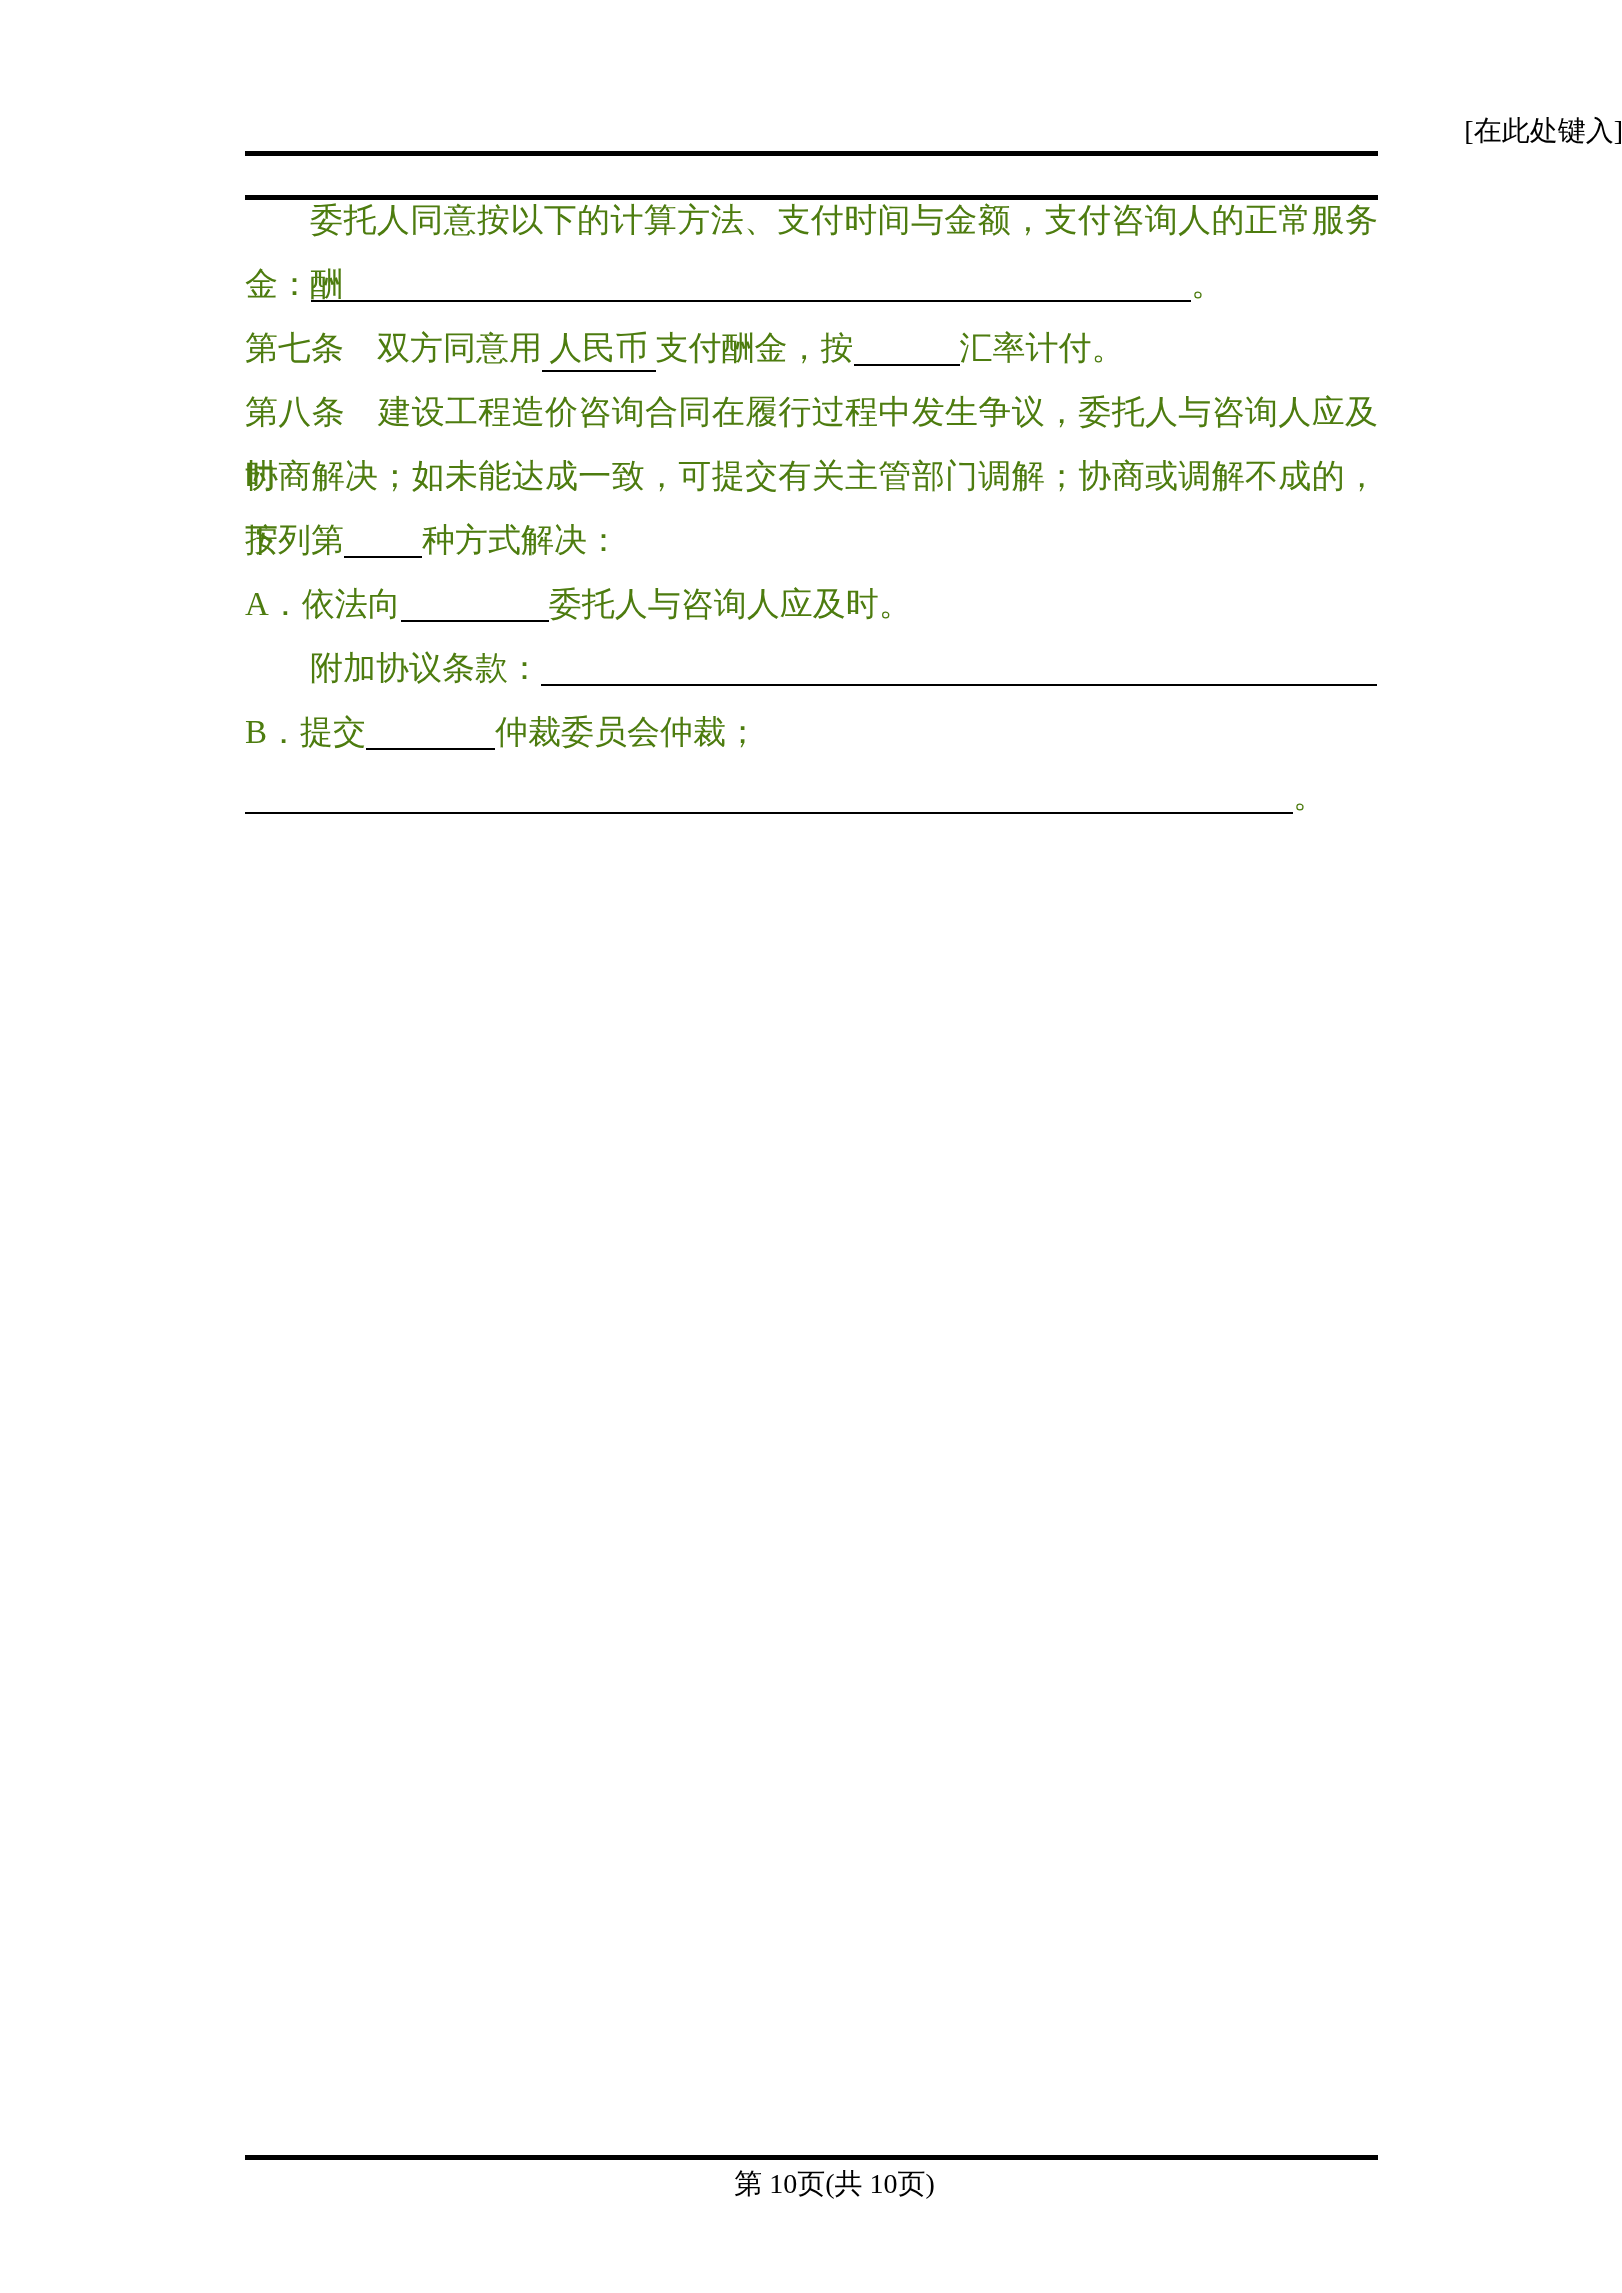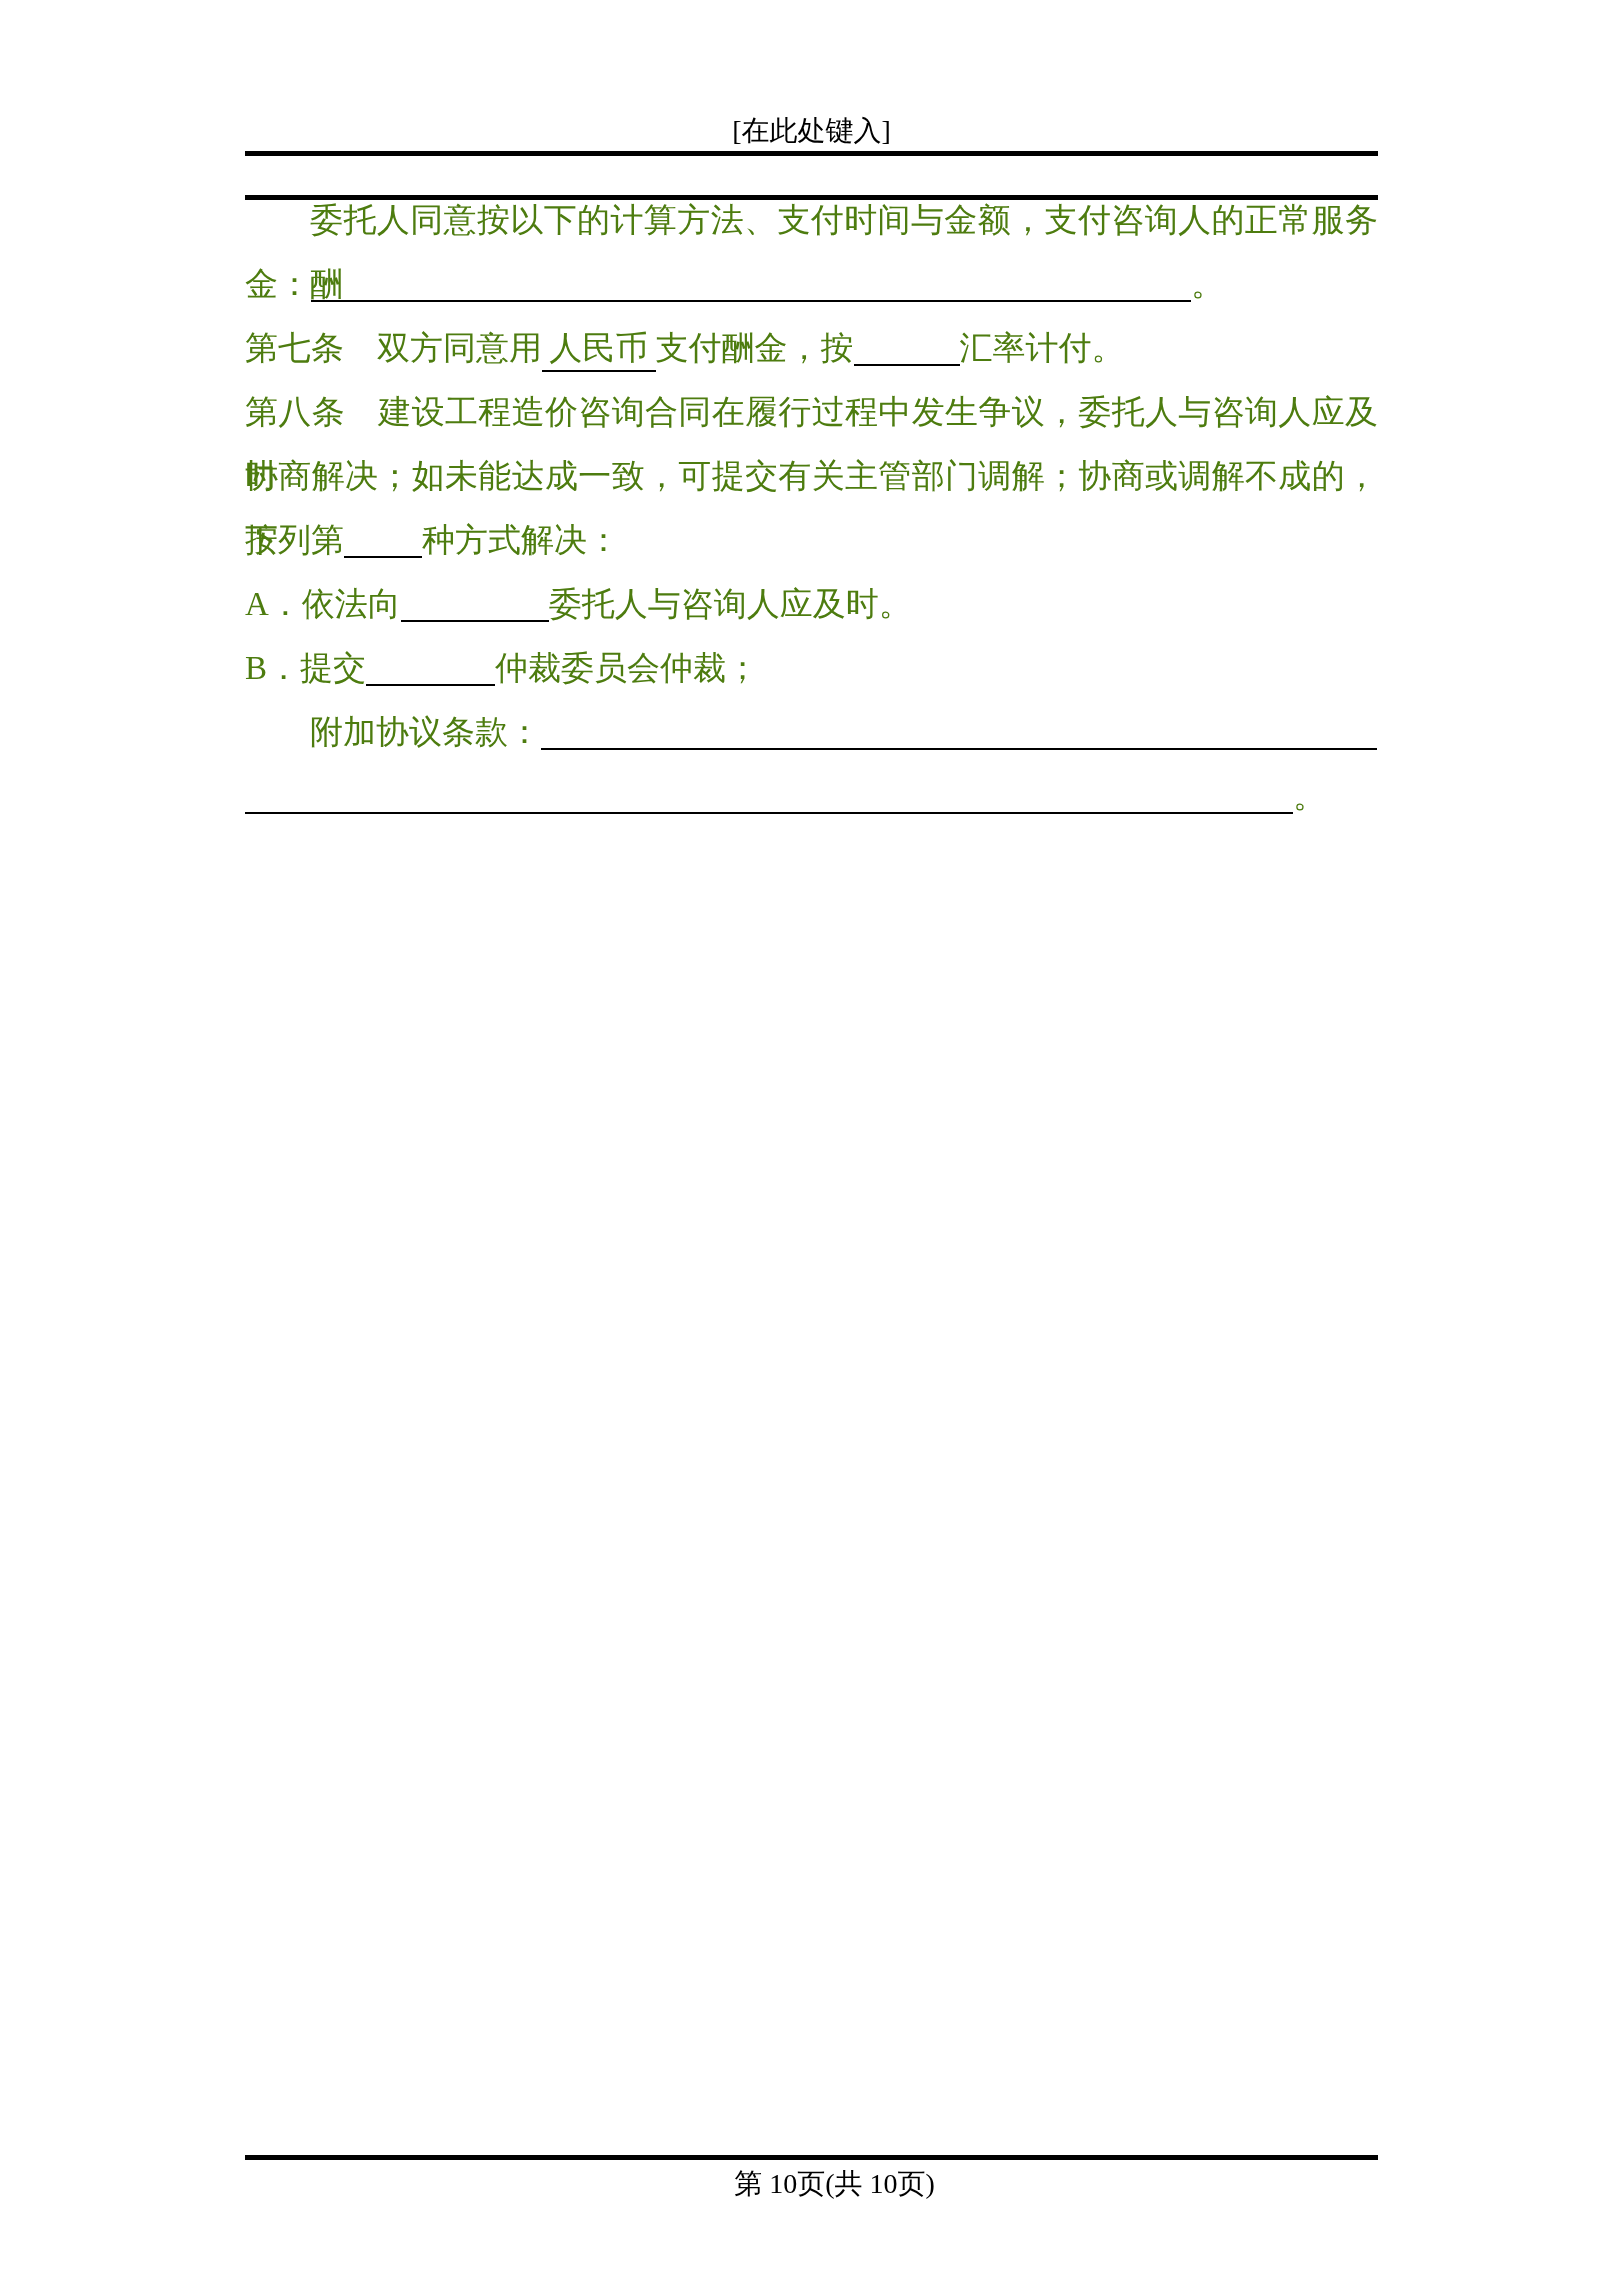--- a/index.html
+++ b/index.html
@@ -11,21 +11,21 @@
     background: #ffffff;
     font-family: "Liberation Serif", "DejaVu Serif", serif;
     color: #000000;
     overflow: hidden;
   }
   .header-text {
     position: absolute;
     top: 113px;
     left: 0;
     width: 100%;
-    text-align: center;
+    text-align: right;
     font-size: 28px;
     line-height: 36px;
     color: #000000;
   }
   .rule {
     position: absolute;
     left: 245px;
     width: 1133px;
     height: 4.5px;
     background: #000000;
@@ -108,26 +108,26 @@
     </div>
 
     <div class="line">
       <span>下列第</span><span class="blank" style="width:78px"></span><span>种方式解决：</span>
     </div>
 
     <div class="line">
       <span>A．</span><span>依法向</span><span class="blank" style="width:148px"></span><span>委托人与咨询人应及时。</span>
     </div>
 
+    <div class="line indent">
+      <span>附加协议条款：</span><span class="blank" style="width:836px"></span>
+    </div>
+
     <div class="line">
       <span>B．</span><span>提交</span><span class="blank" style="width:129px"></span><span>仲裁委员会仲裁；</span>
-    </div>
-
-    <div class="line indent">
-      <span>附加协议条款：</span><span class="blank" style="width:836px"></span>
     </div>
 
     <div class="line">
       <span class="blank" style="width:1048px"></span><span>。</span>
     </div>
 
   </div>
 
   <div class="rule rule-footer"></div>
 

